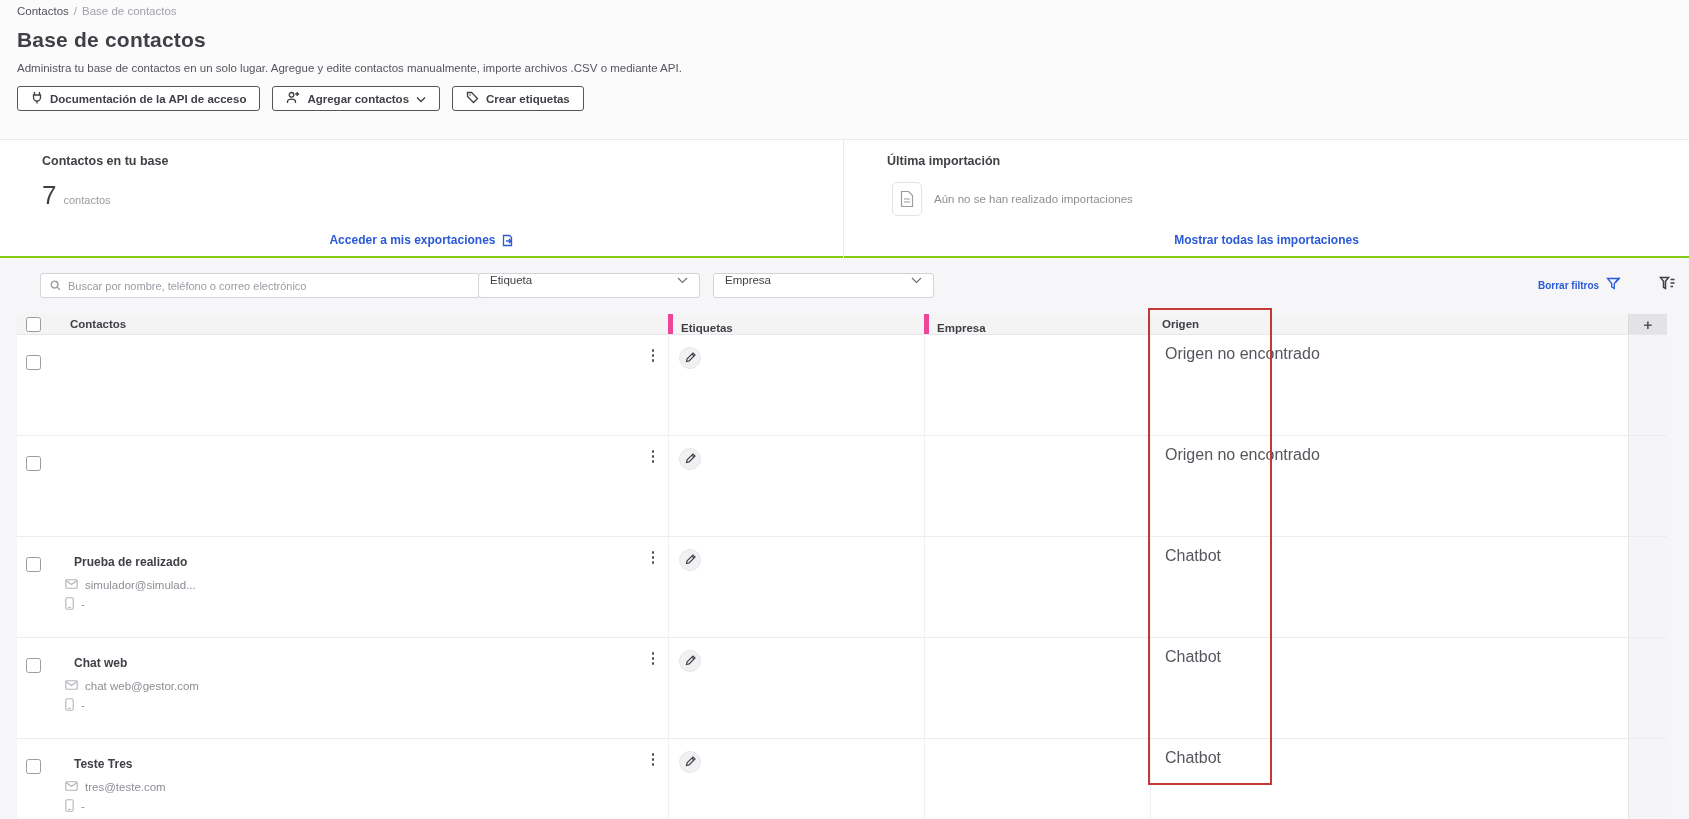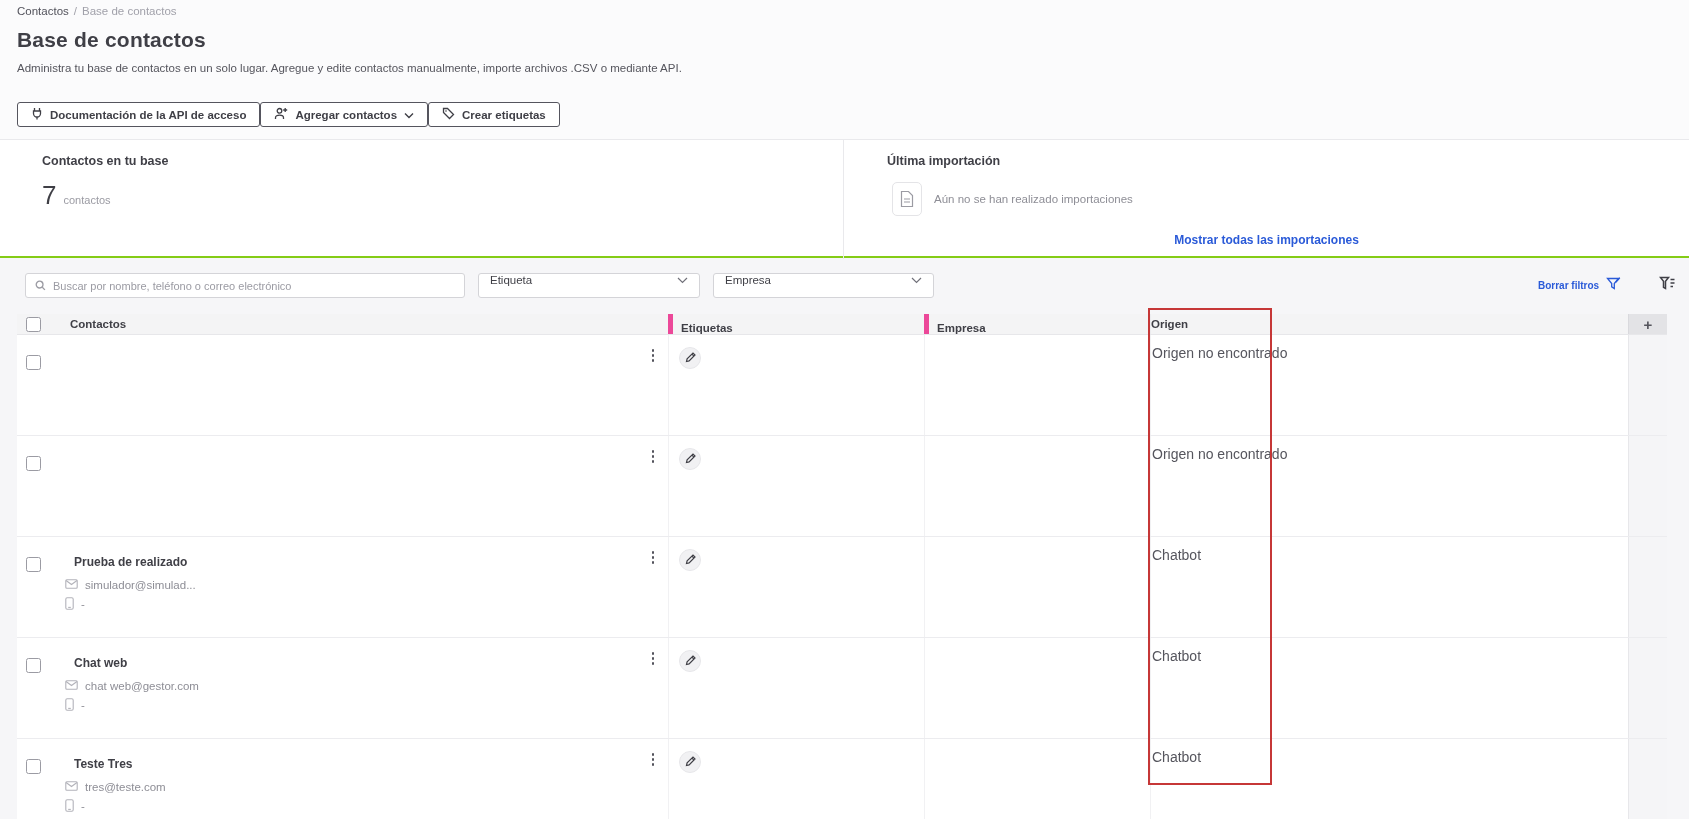--- a/index.html
+++ b/index.html
@@ -7,21 +7,21 @@
   body { font-family:"Liberation Sans", sans-serif; color:#3f3f46; }
   .screen { position:relative; width:1689px; height:819px; overflow:hidden; background:#f6f6f8; }
 
   
   .top { position:absolute; left:0; top:0; width:1689px; height:139px; background:#fbfbfc; }
   .breadcrumb { position:absolute; left:17px; top:5px; font-size:11.5px; color:#52525b; }
   .breadcrumb .sep { color:#a1a1aa; margin:0 5px; }
   .breadcrumb .crumb-current { color:#a1a1aa; }
   .page-title { position:absolute; left:17px; top:28px; font-size:21px; font-weight:700; color:#3f3f46; letter-spacing:.2px; }
   .page-subtitle { position:absolute; left:17px; top:62px; font-size:11.5px; color:#55555d; }
-  .toolbar { position:absolute; left:17px; top:102px; display:flex; }
+  .toolbar { position:absolute; left:17px; top:86px; display:flex; gap:12px; }
   .btn { display:inline-flex; align-items:center; gap:7px; height:25px; padding:0 13px;
          background:#fff; border:1px solid #55555e; border-radius:3px;
          font-size:11.5px; font-weight:700; color:#3f3f46; cursor:pointer; }
   .btn svg { flex:0 0 auto; }
 
   
   .cards { position:absolute; left:0; top:139px; width:1689px; height:119px; background:#fff;
            border-top:1px solid #e9e9ec; border-bottom:2px solid #84cc16; }
   .card-left  { position:absolute; left:0; top:0; width:843px; height:119px; }
   .card-right { position:absolute; left:843px; top:0; width:846px; height:119px; border-left:1px solid #e9e9ec; }
@@ -32,62 +32,62 @@
   .card-link { position:absolute; bottom:12px; left:0; width:100%; text-align:center;
                font-size:12px; font-weight:600; color:var(--accent,#2a5ad8); cursor:pointer; }
   .card-link svg { vertical-align:-3px; margin-left:5px; }
   .import-row { position:absolute; left:48px; top:42px; display:flex; align-items:center; gap:12px; }
   .doc-box { width:30px; height:34px; border:1px solid #e4e4e7; border-radius:5px;
              display:flex; align-items:center; justify-content:center; background:#fff; }
   .import-empty { font-size:11.5px; color:#8e8e96; }
 
   
   .filters { position:absolute; left:0; top:273px; width:1689px; height:28px; }
-  .search-box { position:absolute; left:25px; top:0; width:440px; height:25px; background:#fff;
+  .search-box { position:absolute; left:40px; top:0; width:440px; height:25px; background:#fff;
                 border:1px solid #d4d4d8; border-radius:3px; display:flex; align-items:center; padding:0 9px; gap:7px; }
   .search-box input { border:none; outline:none; flex:1; font-size:11px; color:#3f3f46;
                       font-family:"Liberation Sans", sans-serif; background:transparent; }
   .search-box input::placeholder { color:#9b9ba3; }
   .select { position:absolute; top:0; height:25px; background:#fff; border:1px solid #d4d4d8; border-radius:3px;
             display:flex; align-items:flex-start; justify-content:space-between; padding:0 11px;
             font-size:11.5px; color:#3f3f46; cursor:pointer; }
   .select-tag { left:478px; width:222px; }
   .select-company { left:713px; width:221px; }
   .clear-filters { position:absolute; left:1538px; top:4px; display:flex; align-items:center; gap:7px;
                    font-size:10px; font-weight:700; color:var(--accent,#2a5ad8); cursor:pointer; }
   .filter-menu-icon { position:absolute; left:1659px; top:3px; cursor:pointer; }
 
   
   .tbl { position:absolute; left:17px; top:314px; width:1650px; height:505px; overflow:hidden; background:#fff; }
   .grid-row { display:grid; grid-template-columns:651px 256px 226px 478px 39px; }
   .thead { height:21px; background:#f4f4f5; border-bottom:1px solid #e7e7ea; }
   .th { font-size:11.5px; font-weight:700; color:#3f3f46; display:flex; align-items:center; }
   .th-contacts { padding-left:53px; position:relative; }
   .th-tags, .th-company { padding-left:8px; border-left:5px solid #ec4899;align-items:flex-end; }
-  .th-origin { border-left:1px solid #ececef; }
+  .th-origin { padding-left:11px; border-left:1px solid #ececef; }
   .th-add { background:#e3e3e6; display:flex; align-items:center; justify-content:center;
             font-size:15px; color:#55555d; cursor:pointer; border-left:1px solid #d9d9dd; }
   .cbx { width:15px; height:15px; border:1.5px solid #9b9ba3; border-radius:2.5px; background:#fff; cursor:pointer; }
   .thead .cbx { position:absolute; left:9px; top:3px; }
 
   .trow { height:101px; border-bottom:1px solid #ececef; background:#fff; }
   .cell { position:relative; }
   .cell-tags, .cell-company, .cell-origin { border-left:1px solid #f1f1f3; }
   .cell-add { background:#f5f5f7; border-left:1px solid #e7e7ea; }
   .cell-contact .cbx { position:absolute; left:9px; top:20px; }
   .contact-info { position:absolute; left:48px; top:18px; }
   .contact-name { font-size:12px; font-weight:700; color:#3f3f46; margin-left:9px; margin-bottom:9px; }
   .c-line { display:flex; align-items:center; gap:7px; font-size:11.5px; color:#8e8e96; margin-bottom:5px; height:14px; }
   .kebab { position:absolute; right:10px; top:12px; width:10px; display:flex; flex-direction:column;
            align-items:center; gap:2.5px; cursor:pointer; padding:2px; }
   .kebab i { width:2.5px; height:2.5px; border-radius:50%; background:#52525b; }
   .pencil-chip { position:absolute; left:10px; top:12px; width:22px; height:22px; border-radius:50%;
                  background:#f1f1f3; border:1px solid #e7e7ea; display:flex; align-items:center;
                  justify-content:center; cursor:pointer; }
-  .origin-text { position:absolute; left:1px; top:10px; font-size:14px; color:#55555d; }
+  .origin-text { position:absolute; left:14px; top:10px; font-size:16px; color:#55555d; }
 
   
   .origin-highlight { position:absolute; left:1148px; top:308px; width:124px; height:477px;
                       border:2px solid var(--red,#c63737); pointer-events:none; }
 </style>
 </head>
 <body>
 
 <div class="screen" style="--accent: #2a5ad8; --red: #c63737;">
 
@@ -128,20 +128,26 @@
     </div>
   </div>
 
   <div class="cards">
     <div class="card-left">
       <div class="card-title">Contactos en tu base</div>
       <div class="count-row">
         <span class="count-num">7</span>
         <span class="count-unit">contactos</span>
       </div>
+      <div class="card-link">
+        <span>Acceder a mis exportaciones</span><span><svg width="13" height="13" viewBox="0 0 13 13" fill="none" stroke="#2a5ad8" stroke-width="1.3">
+              <path d="M8.5 1.5H2.5v10h8v-8z"></path>
+              <path d="M5 7h5M8 4.8L10.2 7 8 9.2"></path>
+            </svg></span>
+      </div>
     </div>
     <div class="card-right">
       <div class="card-title" style="left:43px;">Última importación</div>
       <div class="import-row">
         <div class="doc-box">
           <svg width="14" height="18" viewBox="0 0 14 18" fill="none" stroke="#9b9ba3" stroke-width="1.2">
               <path d="M1.5 1.5h7l4 4v11h-11z"></path>
               <path d="M4 9h6M4 12h6"></path>
             </svg>
         </div>

